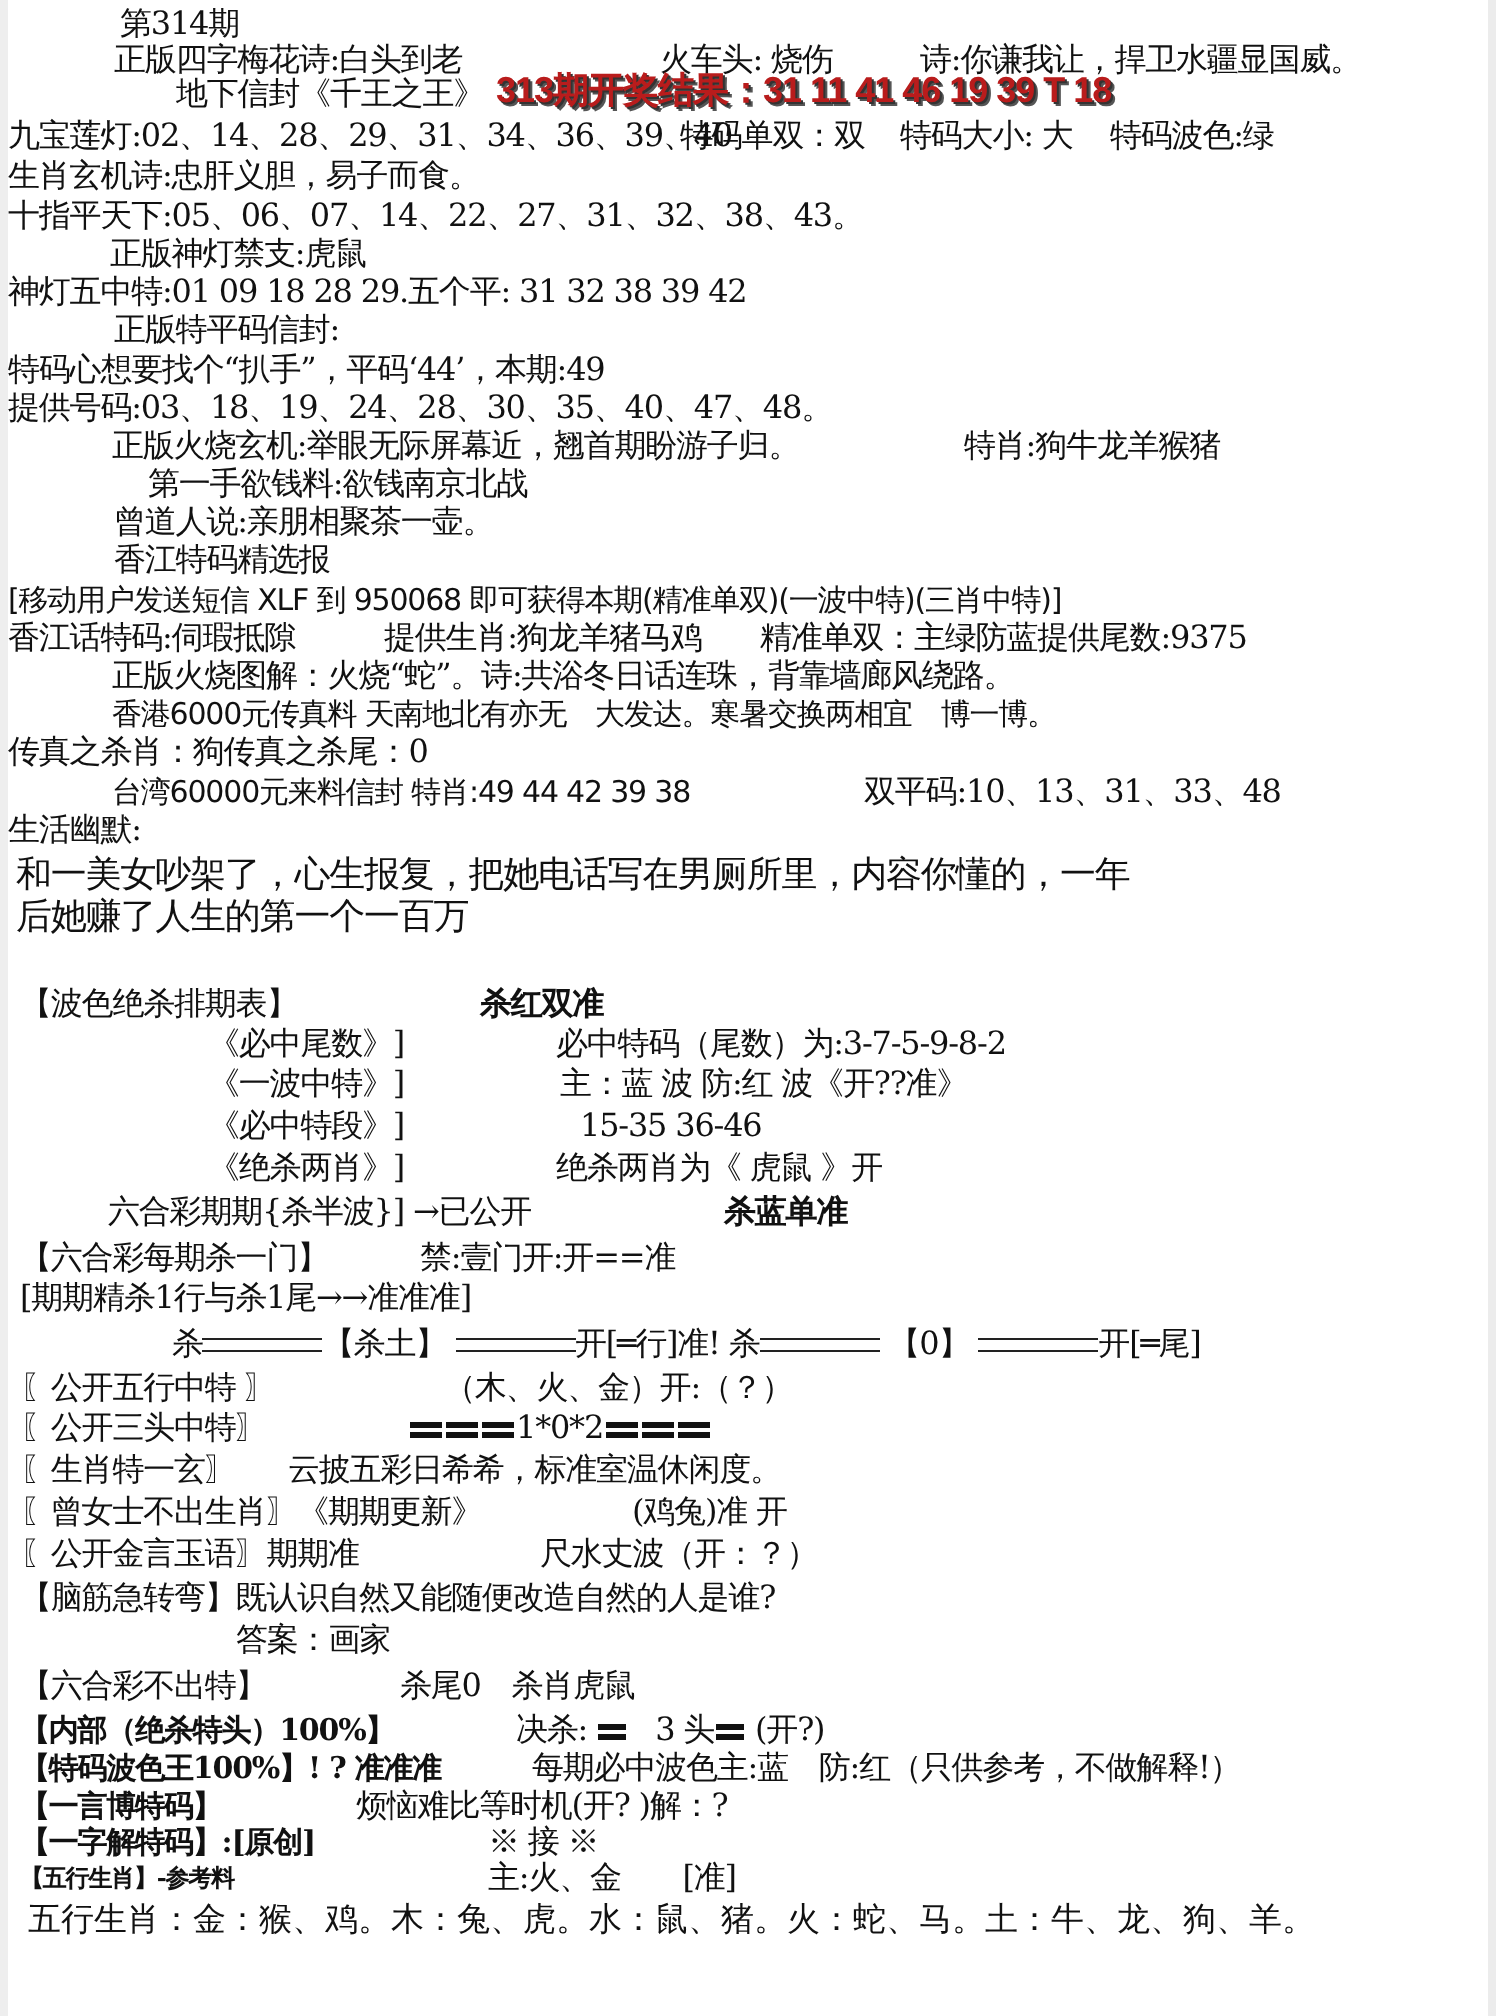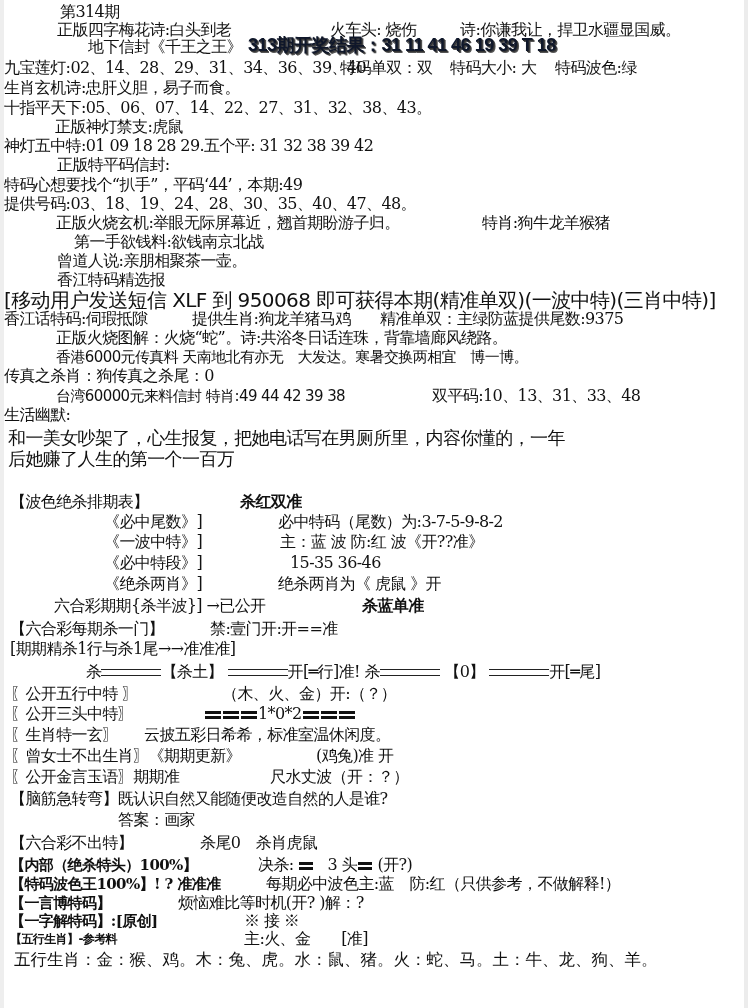--- a/index.html
+++ b/index.html
@@ -12,21 +12,21 @@
   .edge-l { position:absolute; left:0; top:0; width:4px; height:1008px; background:#eeeeee; }
   .edge-r { position:absolute; right:0; top:0; width:4px; height:1008px; background:#ececec; }
   .ln {
     position:absolute; white-space:nowrap;
     font-size:16px; line-height:20px; letter-spacing:-0.6px;
     transform-origin:left top;
   }
   .sans { font-family:"DejaVu Sans","Liberation Sans",sans-serif; }
   .bold { font-weight:bold; }
   .red-banner {
-    color:#0f172a; font-weight:bold;
+    color:#b91c1c; font-weight:bold;
     font-family:"Liberation Sans","DejaVu Sans",sans-serif;
     font-size:18px; letter-spacing:-0.5px;
     text-shadow:1px 1px 0 #333, 2px 2px 0 #555;
   }
   .big { font-size:18px; line-height:22px; }
   .bar { display:inline-block; width:16px; height:8px; border-top:3px solid #111; border-bottom:3px solid #111; box-sizing:border-box; vertical-align:middle; margin:0 1px; }
   .dbl { display:inline-block; height:5px; border-top:1px solid #222; border-bottom:1px solid #222; vertical-align:middle; }
 </style>
 </head>
 <body>
@@ -50,21 +50,21 @@
 <div class="ln" style="left:55px;top:117px;">正版神灯禁支:虎鼠</div>
 <div class="ln" style="left:4px;top:136px;">神灯五中特:01 09 18 28 29.五个平: 31 32 38 39 42</div>
 <div class="ln" style="left:57px;top:155px;">正版特平码信封:</div>
 <div class="ln" style="left:4px;top:175px;">特码心想要找个“扒手”，平码‘44’，本期:49</div>
 <div class="ln" style="left:4px;top:194px;">提供号码:03、18、19、24、28、30、35、40、47、48。</div>
 <div class="ln" style="left:56px;top:213px;">正版火烧玄机:举眼无际屏幕近，翘首期盼游子归。</div>
 <div class="ln" style="left:482px;top:213px;">特肖:狗牛龙羊猴猪</div>
 <div class="ln" style="left:74px;top:232px;">第一手欲钱料:欲钱南京北战</div>
 <div class="ln" style="left:57px;top:251px;">曾道人说:亲朋相聚茶一壶。</div>
 <div class="ln" style="left:57px;top:270px;">香江特码精选报</div>
-<div class="ln sans" style="left:4px;top:290px;font-size:20px;">[移动用户发送短信 XLF 到 950068 即可获得本期(精准单双)(一波中特)(三肖中特)]</div>
+<div class="ln sans" style="left:4px;top:290px;font-size:15px;">[移动用户发送短信 XLF 到 950068 即可获得本期(精准单双)(一波中特)(三肖中特)]</div>
 <div class="ln" style="left:4px;top:309px;">香江话特码:伺瑕抵隙</div>
 <div class="ln" style="left:192px;top:309px;">提供生肖:狗龙羊猪马鸡</div>
 <div class="ln" style="left:380px;top:309px;">精准单双：主绿防蓝提供尾数:9375</div>
 <div class="ln" style="left:56px;top:328px;">正版火烧图解：火烧“蛇”。诗:共浴冬日话连珠，背靠墙廊风绕路。</div>
 <div class="ln sans" style="left:56px;top:347px;font-size:15px;">香港6000元传真料 天南地北有亦无　大发达。寒暑交换两相宜　博一博。</div>
 <div class="ln" style="left:4px;top:366px;">传真之杀肖：狗传真之杀尾：0</div>
 <div class="ln sans" style="left:56px;top:386px;font-size:15px;">台湾60000元来料信封 特肖:49 44 42 39 38</div>
 <div class="ln" style="left:432px;top:386px;">双平码:10、13、31、33、48</div>
 <div class="ln" style="left:4px;top:405px;">生活幽默:</div>
 <div class="ln sans big" style="left:8px;top:427px;">和一美女吵架了，心生报复，把她电话写在男厕所里，内容你懂的，一年</div>

